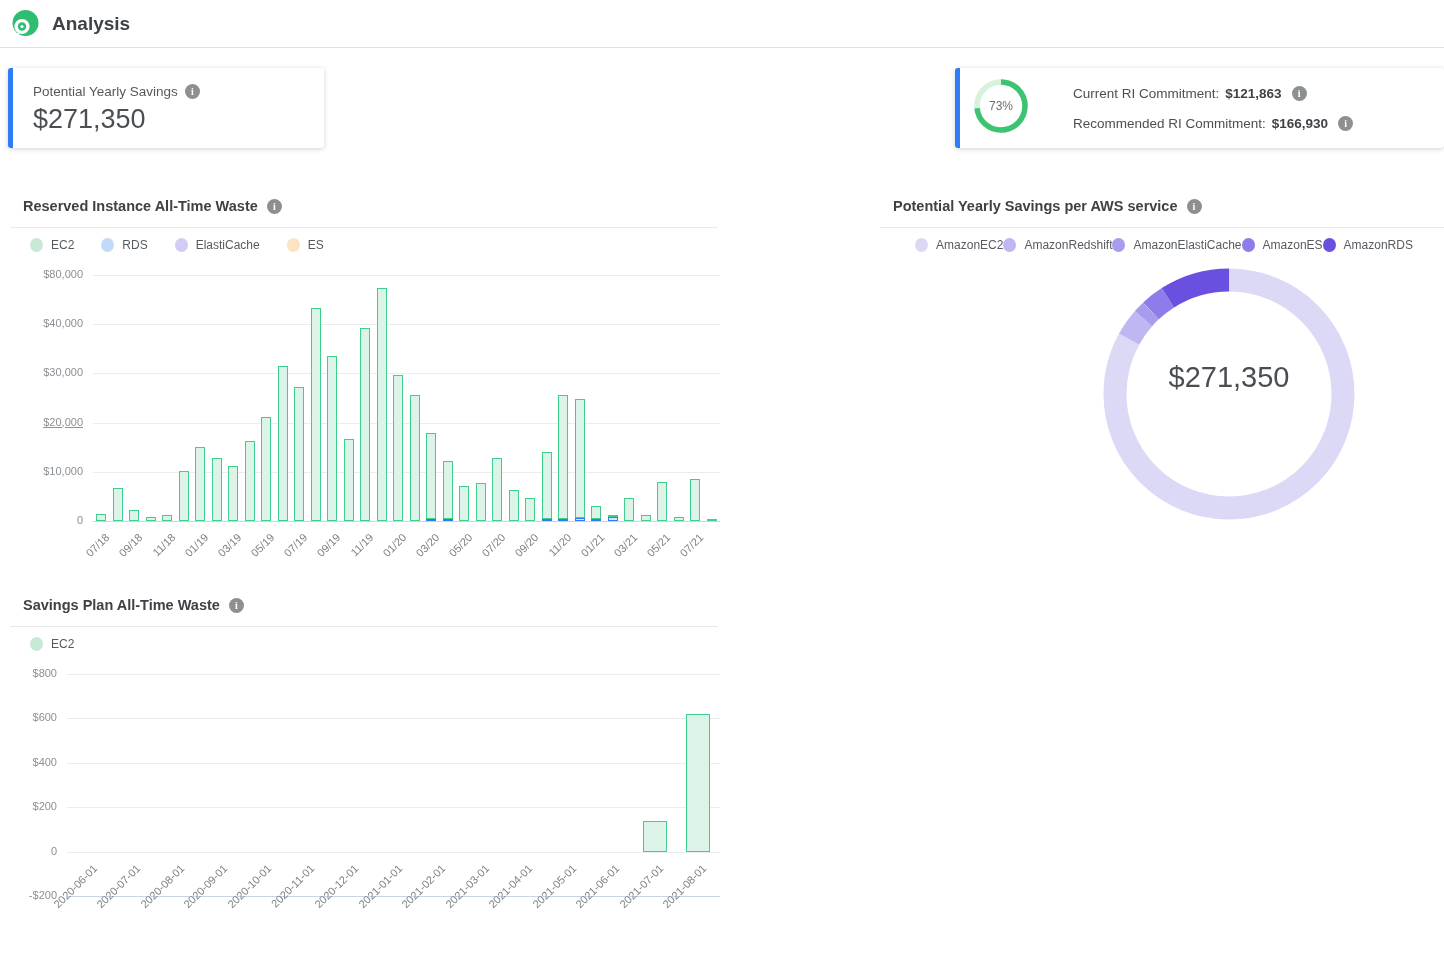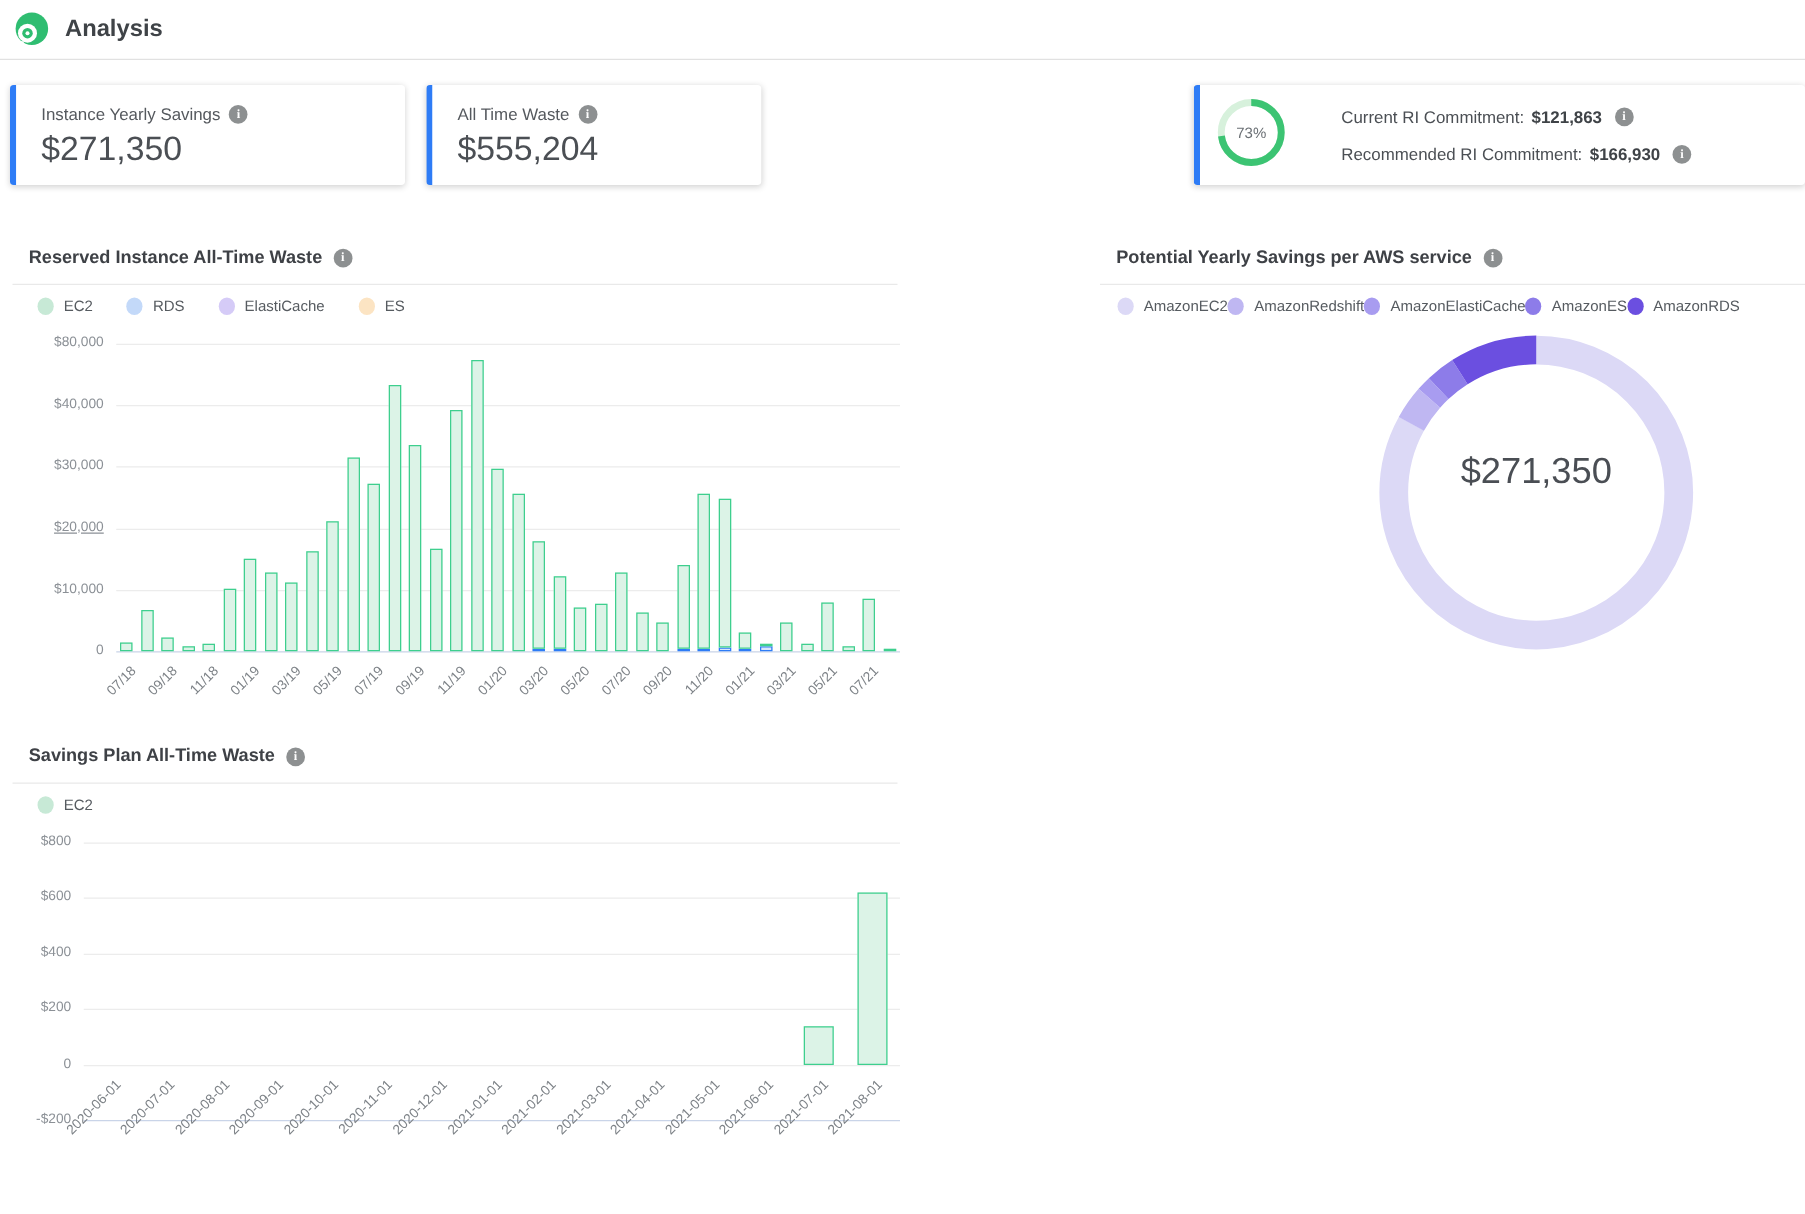--- a/index.html
+++ b/index.html
@@ -72,31 +72,24 @@
       <circle cx="12" cy="17.5" r="7.6" fill="#ffffff"></circle>
       <circle cx="12" cy="17.5" r="4.2" fill="#2fbd71"></circle>
       <circle cx="12" cy="17.5" r="1.6" fill="#ffffff"></circle>
       <rect x="0" y="24" width="9" height="6" fill="#ffffff"></rect>
     </svg>
     <div class="app-title">Analysis</div>
   </div>
 
   <div class="card" style="left:8px;width:316px;">
     <div class="card-label">
-        <span>Instance Yearly Savings</span>
+        <span>Potential Yearly Savings</span>
         <span class="info-icon"></span>
       </div>
     <div class="card-value">$271,350</div>
-  </div>
-  <div class="card" style="left:341px;width:268px;">
-    <div class="card-label">
-        <span>All Time Waste</span>
-        <span class="info-icon"></span>
-      </div>
-    <div class="card-value">$555,204</div>
   </div>
   <div class="card" style="left:955px;width:489px;">
     <div class="ring-wrap">
       <svg width="58" height="58" viewBox="0 0 58 58">
         <circle cx="29" cy="29" r="24" fill="none" stroke="#d7f1dc" stroke-width="5.5"></circle>
         <circle id="ring-arc" cx="29" cy="29" r="24" fill="none" stroke="#3cc473" stroke-width="5.5" transform="rotate(-90 29 29)" stroke-dasharray="110.08140658178635 150.79644737231007" stroke-linecap="butt"></circle>
       </svg>
       <div class="ring-label">73%</div>
     </div>
     <div class="ri-line" style="top:15px;">
@@ -214,21 +207,21 @@
         <div class="xtick" style="left: 577.25px; top: 256px;">07/21</div>
       </div>
   </div>
 
   <div class="panel" style="left:880px;top:196px;width:564px;height:380px;">
     <div class="panel-title">
         <span>Potential Yearly Savings per AWS service</span>
         <span class="info-icon"></span>
       </div>
     <div class="panel-divider"></div>
-    <div class="legend-row" id="legend-donut" style="left:14px;width:540px;justify-content:flex-start;">
+    <div class="legend-row" id="legend-donut" style="left:14px;width:540px;justify-content:center;">
         <div class="legend-item">
           <span class="legend-dot" style="background: rgb(220, 217, 246);"></span>
           <span class="legend-label">AmazonEC2</span>
         </div>
         <div class="legend-item">
           <span class="legend-dot" style="background: rgb(191, 183, 242);"></span>
           <span class="legend-label">AmazonRedshift</span>
         </div>
         <div class="legend-item">
           <span class="legend-dot" style="background: rgb(168, 156, 240);"></span>

